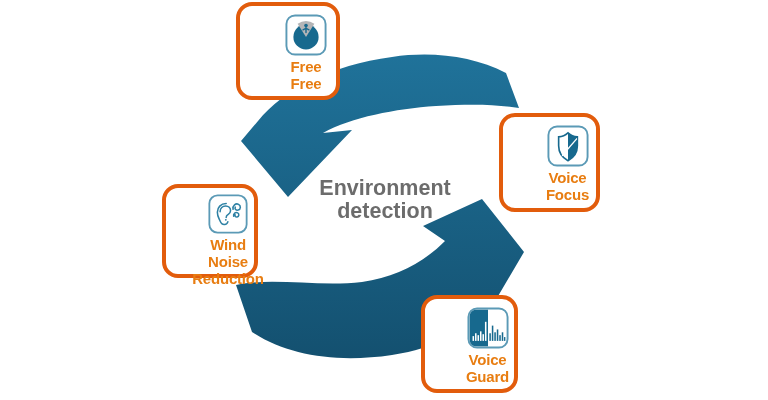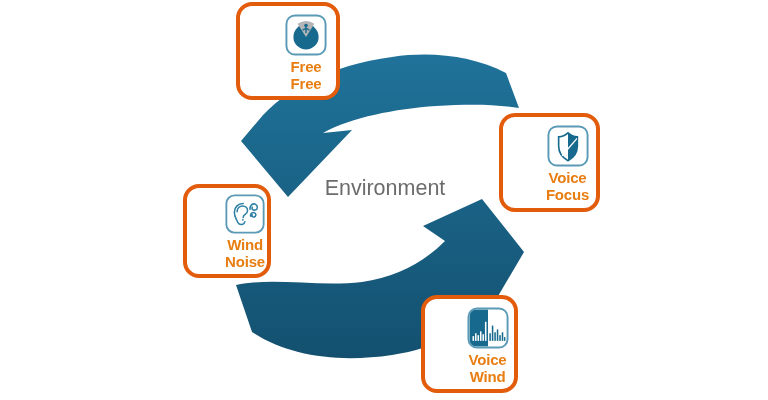--- a/index.html
+++ b/index.html
@@ -6,24 +6,24 @@
   .stage{position:relative;width:768px;height:400px;background:#fff;overflow:hidden;
          font-family:"Liberation Sans", sans-serif;}
   .cycle-svg{position:absolute;left:0;top:0;width:768px;height:400px;}
   .node{position:absolute;box-sizing:border-box;background:#fff;
         border:4px solid #e25c0c;border-radius:16px;
         display:flex;flex-direction:column;align-items:center;padding-left:36px;}
   .node-icon{margin-top:8px;flex:none;}
   .node-label{margin-top:2px;font-weight:bold;font-size:15px;line-height:17px;
               color:#e87d11;text-align:center;letter-spacing:-0.2px;}
   .center-label{position:absolute;left:283px;top:177px;width:204px;text-align:center;
-                font-weight:normal;font-size:21.5px;line-height:23px;color:#6c6c6c;}
+                font-weight:bold;font-size:21.5px;line-height:23px;color:#6c6c6c;}
   #node-free-focus  {left:236px;top:2px;  width:104px;height:98px;}
   #node-voice-guard {left:499px;top:113px;width:101px;height:99px;}
-  #node-wind-noise  {left:183px;top:184px;width:88px;height:94px;}
+  #node-wind-noise  {left:162px;top:184px;width:96px;height:94px;}
   #node-wind-noise .node-icon{margin-top:6px;}
   #node-voice-track {left:421px;top:295px;width:97px; height:98px;}
 </style>
 </head>
 <body>
 
 <div class="stage">
 
   <svg class="cycle-svg" viewBox="0 0 768 400" aria-hidden="true">
     <defs>
@@ -49,20 +49,21 @@
          L 482 199
          L 423 226
          L 445 241
          C 423 263 396 277 362 282
          C 318 287 272 277 236 285
          Z"></path>
   </svg>
 
   <div class="center-label">
     <div>Environment</div>
+    <div>detection</div>
   </div>
 
   <div class="node" id="node-free-focus">
     <svg class="node-icon" width="42" height="42" viewBox="0 0 44 44">
       <rect x="1.5" y="1.5" width="41" height="41" rx="9" fill="#fff" stroke="#5b9ab6" stroke-width="2"></rect>
       <circle cx="22" cy="24" r="13.2" fill="#17698e"></circle>
       <path d="M22 24 L13.2 10.2 A16.3 16.3 0 0 1 30.8 10.2 Z" fill="#b4b5b7"></path>
       <circle cx="22" cy="12.1" r="1.9" fill="#17698e"></circle>
       <path d="M22 14.2 L22 19.4 M18.9 16.6 L22 14.9 L25.1 16.6" stroke="#17698e" stroke-width="1.5" fill="none" stroke-linecap="round"></path>
     </svg>
@@ -96,20 +97,21 @@
       <g stroke="#2e81a4" stroke-width="1.7" fill="none" stroke-linecap="round">
         <path d="M20 10.5 C14 10.5 10.3 15 10.3 20 C10.3 24.5 12 26.5 13.2 29.5 C14.2 32.2 15.8 33.8 18.2 33.6 C20.2 33.4 21.4 32.2 21.8 30.6"></path>
         <path d="M13.3 19.6 C13.3 15.4 16 13.2 19.4 13.2 C22.8 13.2 24.8 15.6 24.8 18.4 C24.8 20.8 23.2 21.8 21.8 22.8 C20.6 23.6 20 24.6 20 25.8"></path>
         <path d="M27.6 16.8 C26.8 12.6 30.6 9.8 33.6 11.4 C36.4 12.9 36.2 16.9 33.2 17.7 C30.8 18.3 29 16.4 30 14.4"></path>
         <path d="M28.2 24.4 C27.6 21.4 30.4 19.6 32.6 20.8 C34.6 21.9 34.2 24.8 32 25.3 C30.4 25.6 29.2 24.3 29.9 23"></path>
       </g>
       <circle cx="19.6" cy="28.4" r="1" fill="#2e81a4"></circle>
     </svg>
     <div class="node-label">
       <div>Wind Noise</div>
+      <div>Reduction</div>
     </div>
   </div>
 
   <div class="node" id="node-voice-track">
     <svg class="node-icon" width="42" height="42" viewBox="0 0 44 44">
       <defs>
         <clipPath id="vtClip">
             <rect x="2.5" y="2.5" width="39" height="39" rx="8"></rect>
           </clipPath>
       </defs>
@@ -128,17 +130,17 @@
         <rect x="26" y="19.5" width="1.6" height="16"></rect>
         <rect x="28.6" y="26.5" width="1.6" height="9"></rect>
         <rect x="31.2" y="23.5" width="1.6" height="12"></rect>
         <rect x="33.8" y="29.5" width="1.6" height="6"></rect>
         <rect x="36.4" y="26.5" width="1.6" height="9"></rect>
         <rect x="38.8" y="31.5" width="1.4" height="4"></rect>
       </g>
     </svg>
     <div class="node-label">
       <div>Voice</div>
-      <div>Wind</div>
+      <div>Guard</div>
     </div>
   </div>
 
 </div>
 
 </body></html>

